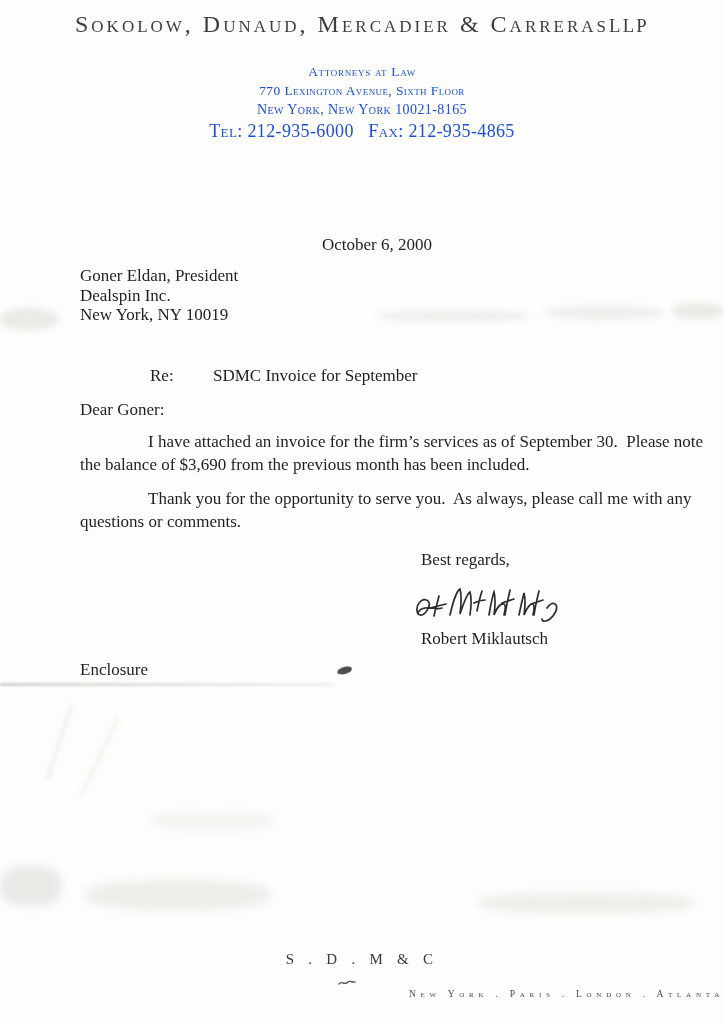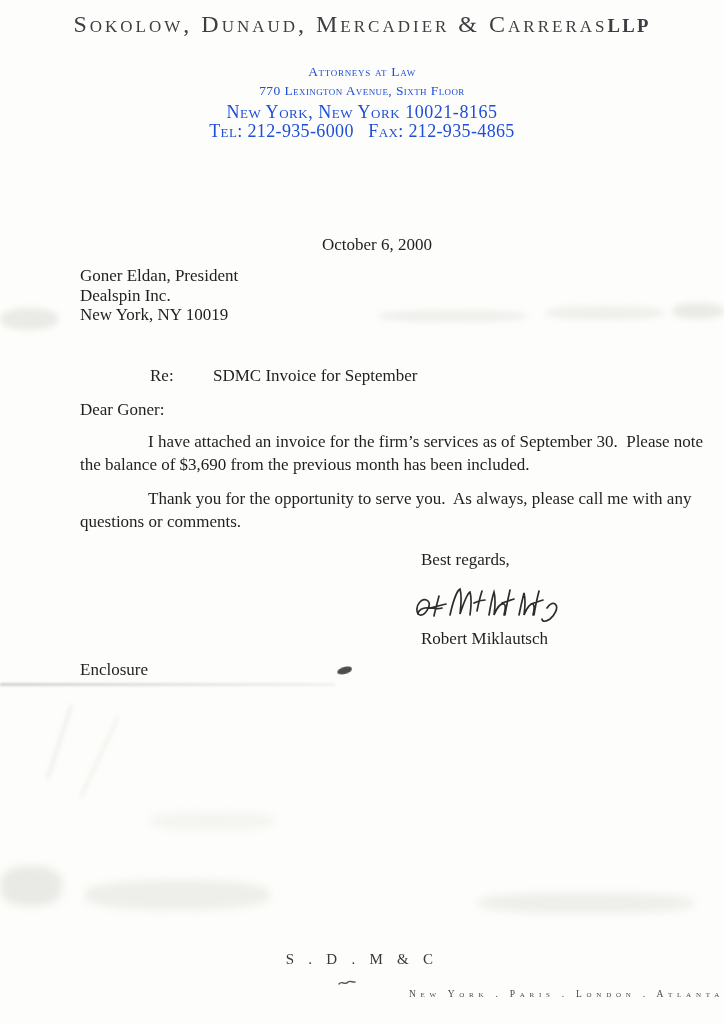--- a/index.html
+++ b/index.html
@@ -7,28 +7,28 @@
     position:relative;width:724px;height:1024px;margin:0 auto;
     background:#fdfdfb;overflow:hidden;
     font-family:"Liberation Serif", serif;color:#222;
   }
   
   .firm-name{
     position:absolute;top:11px;left:0;width:100%;text-align:center;
     font-variant:small-caps;font-size:24px;letter-spacing:0.125em;
     white-space:nowrap;color:#3d3d42;
   }
-  .firm-suffix{font-size:0.78em;letter-spacing:0.12em;margin-left:0;font-weight:bold;}
+  .firm-suffix{font-size:0.78em;letter-spacing:0.12em;margin-left:0;}
   .lh-line{
     position:absolute;left:0;width:100%;text-align:center;
     font-variant:small-caps;color:#1d4ed8;
   }
   .lh-tagline{top:64px;font-size:13.5px;letter-spacing:0.05em;}
   .lh-addr{top:83px;font-size:13.5px;letter-spacing:0.03em;}
-  .lh-city{top:102px;font-size:18px;letter-spacing:0.03em;}
+  .lh-city{top:102px;font-size:14px;letter-spacing:0.03em;}
   .lh-tel{top:121px;font-size:18px;letter-spacing:0.02em;white-space:pre;}
   
   .txt{position:absolute;font-size:17px;color:#1f1f1f;}
   .date{left:322px;top:235px;}
   .recipient{left:80px;top:266px;line-height:19.5px;}
   .recipient sup{font-size:0.6em;vertical-align:super;line-height:0;}
   .re-label{left:150px;top:366px;}
   .re-subject{left:213px;top:366px;}
   .salutation{left:80px;top:400px;}
   .para{left:80px;top:430px;width:624px;line-height:23px;

